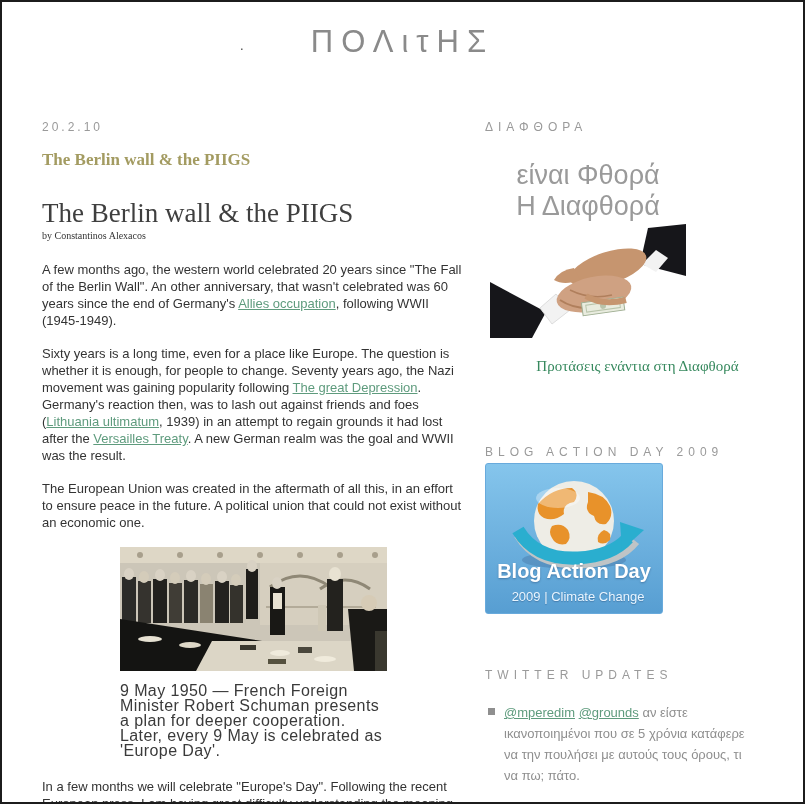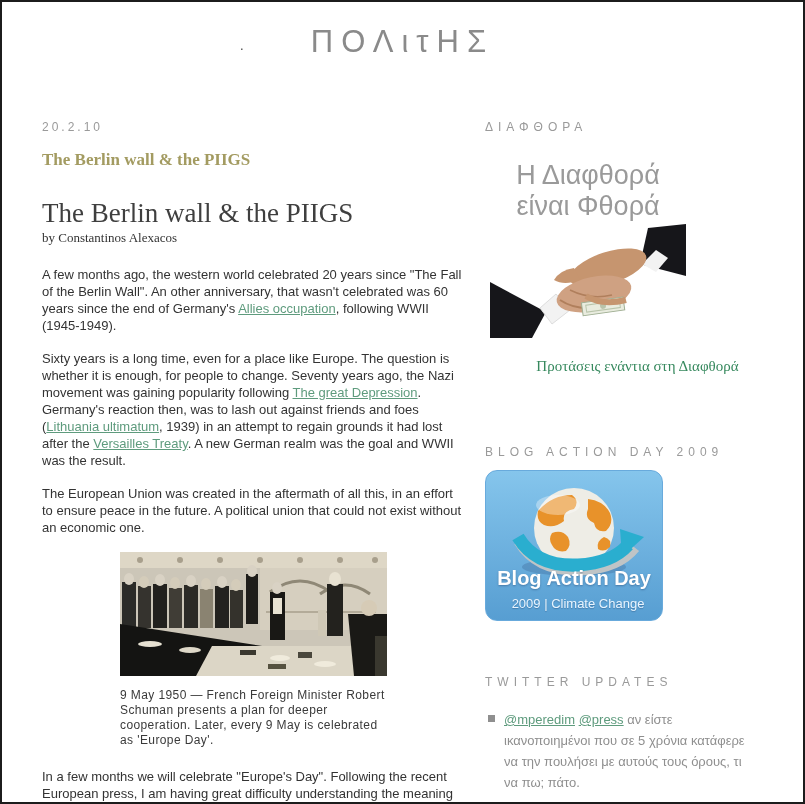--- a/index.html
+++ b/index.html
@@ -17,40 +17,40 @@
   }
   .header-dot{position:absolute;left:238px;top:36px;color:#444;font-size:13px;}
   
   .main{position:absolute;left:40px;top:118px;width:420px;}
   .post-date{color:#9a9a9a;font-size:12px;letter-spacing:3px;margin:0 0 16px;font-weight:400;}
   .post-title-link{
     font-family:"Liberation Serif", serif;font-weight:bold;font-size:17px;
     color:#a39b61;margin:0 0 28px;cursor:pointer;
   }
   .post-heading{font-family:"Liberation Serif", serif;font-size:27px;color:#3f3f3f;margin:0;font-weight:400;line-height:30px;}
-  .byline{font-family:"Liberation Serif", serif;font-size:13px;color:#333;margin:2px 0 20px;}
+  .byline{font-family:"Liberation Serif", serif;font-size:10px;color:#333;margin:2px 0 20px;}
   .post p{font-size:13px;line-height:17px;color:#333;margin:0 0 16px;}
   a.green{color:#5e9b7d;text-decoration:underline;cursor:pointer;}
   .photo-wrap{margin:4px 0 0 78px;width:267px;}
   .photo{display:block;width:267px;height:124px;}
-  .caption{font-size:12px;color:#3a3a3a;letter-spacing:0.4px;line-height:15px;margin:12px 0 20px;}
+  .caption{font-size:16px;color:#3a3a3a;letter-spacing:0.4px;line-height:15px;margin:12px 0 20px;}
   
   .sidebar{position:absolute;left:483px;top:118px;width:305px;}
   .side-heading{color:#9a9a9a;font-size:12px;letter-spacing:5px;margin:0;font-weight:400;}
   .banner{width:206px;margin:26px 0 0;cursor:pointer;}
   .banner-text{font-size:27px;color:#9a9a9a;text-align:center;line-height:31px;}
   .banner svg{display:block;margin:2px auto 0;}
   .banner-cta{font-size:27px;color:#9a9a9a;text-align:center;line-height:31px;margin-top:2px;}
   .side-link{
     display:block;font-family:"Liberation Serif", serif;color:#37895e;
     font-size:15px;margin:20px 0 0;text-decoration:none;cursor:pointer;text-align:center;
   }
   .heading-bad{margin-top:70px;}
   .bad-badge{
-    position:relative;width:176px;height:149px;margin-top:11px;border-radius:12px;
+    position:relative;width:176px;height:149px;margin-top:4px;border-radius:3px;
     background:linear-gradient(#85c5ec,#579ed2);
     border:1px solid #68aadc;cursor:pointer;
   }
   .bad-badge svg{display:block;}
   .bad-title{
     position:absolute;left:0;bottom:30px;width:100%;text-align:center;
     color:#fff;font-weight:bold;font-size:20px;text-shadow:0 1px 2px rgba(20,40,80,.35);
   }
   .bad-sub{
     position:absolute;left:4px;bottom:9px;width:100%;text-align:center;
@@ -154,22 +154,22 @@
   <p>In a few months we will celebrate "Europe's Day". Following the recent European press, I am having great difficulty understanding the meaning of today's Europe. Six decades have past and I see no political union. All I see is the €uro. The borders are guarded by member States, the foreign policy is dictated by Sovereign interests as is the common currency.</p>
 
 </div>
 
 <div class="sidebar">
 
   <h2 class="side-heading">ΔΙΑΦΘΟΡΑ</h2>
 
   <div class="banner">
     <div class="banner-text">
+      <div>είναι Φθορά</div>
       <div>Η Διαφθορά</div>
-      <div>είναι Φθορά</div>
     </div>
 
     <svg width="196" height="114" viewBox="0 0 196 114">
 
       <polygon points="196,0 196,52 150,40 158,4" fill="#16161a"></polygon>
       <polygon points="152,40 166,26 178,34 166,48" fill="#f2f2f2"></polygon>
 
       <ellipse cx="118" cy="44" rx="40" ry="16" fill="#c6956f" transform="rotate(-18 118 44)"></ellipse>
       <path d="M84,44 q-14,2 -20,12 q10,6 26,0" fill="#c6956f"></path>
 
@@ -208,16 +208,16 @@
       <polygon points="134,58 158,66 136,86" fill="#2aaecf"></polygon>
     </svg>
     <div class="bad-title">Blog Action Day</div>
     <div class="bad-sub">2009 | Climate Change</div>
   </div>
 
   <h2 class="side-heading heading-tw">TWITTER UPDATES</h2>
 
   <div class="tweet">
     <span class="tweet-bullet"></span>
-    <span class="tweet-text"><a>@mperedim</a><span> </span><a>@press</a><span> αν είστε ικανοποιημένοι που σε 5 χρόνια κατάφερε να την πουλήσει με αυτούς τους όρους, τι να πω; πάτο. </span></span>
+    <span class="tweet-text"><a>@mperedim</a><span> </span><a>@grounds</a><span> αν είστε ικανοποιημένοι που σε 5 χρόνια κατάφερε να την πουλήσει με αυτούς τους όρους, τι να πω; πάτο. </span></span>
   </div>
 
 </div>
 
 </body></html>

